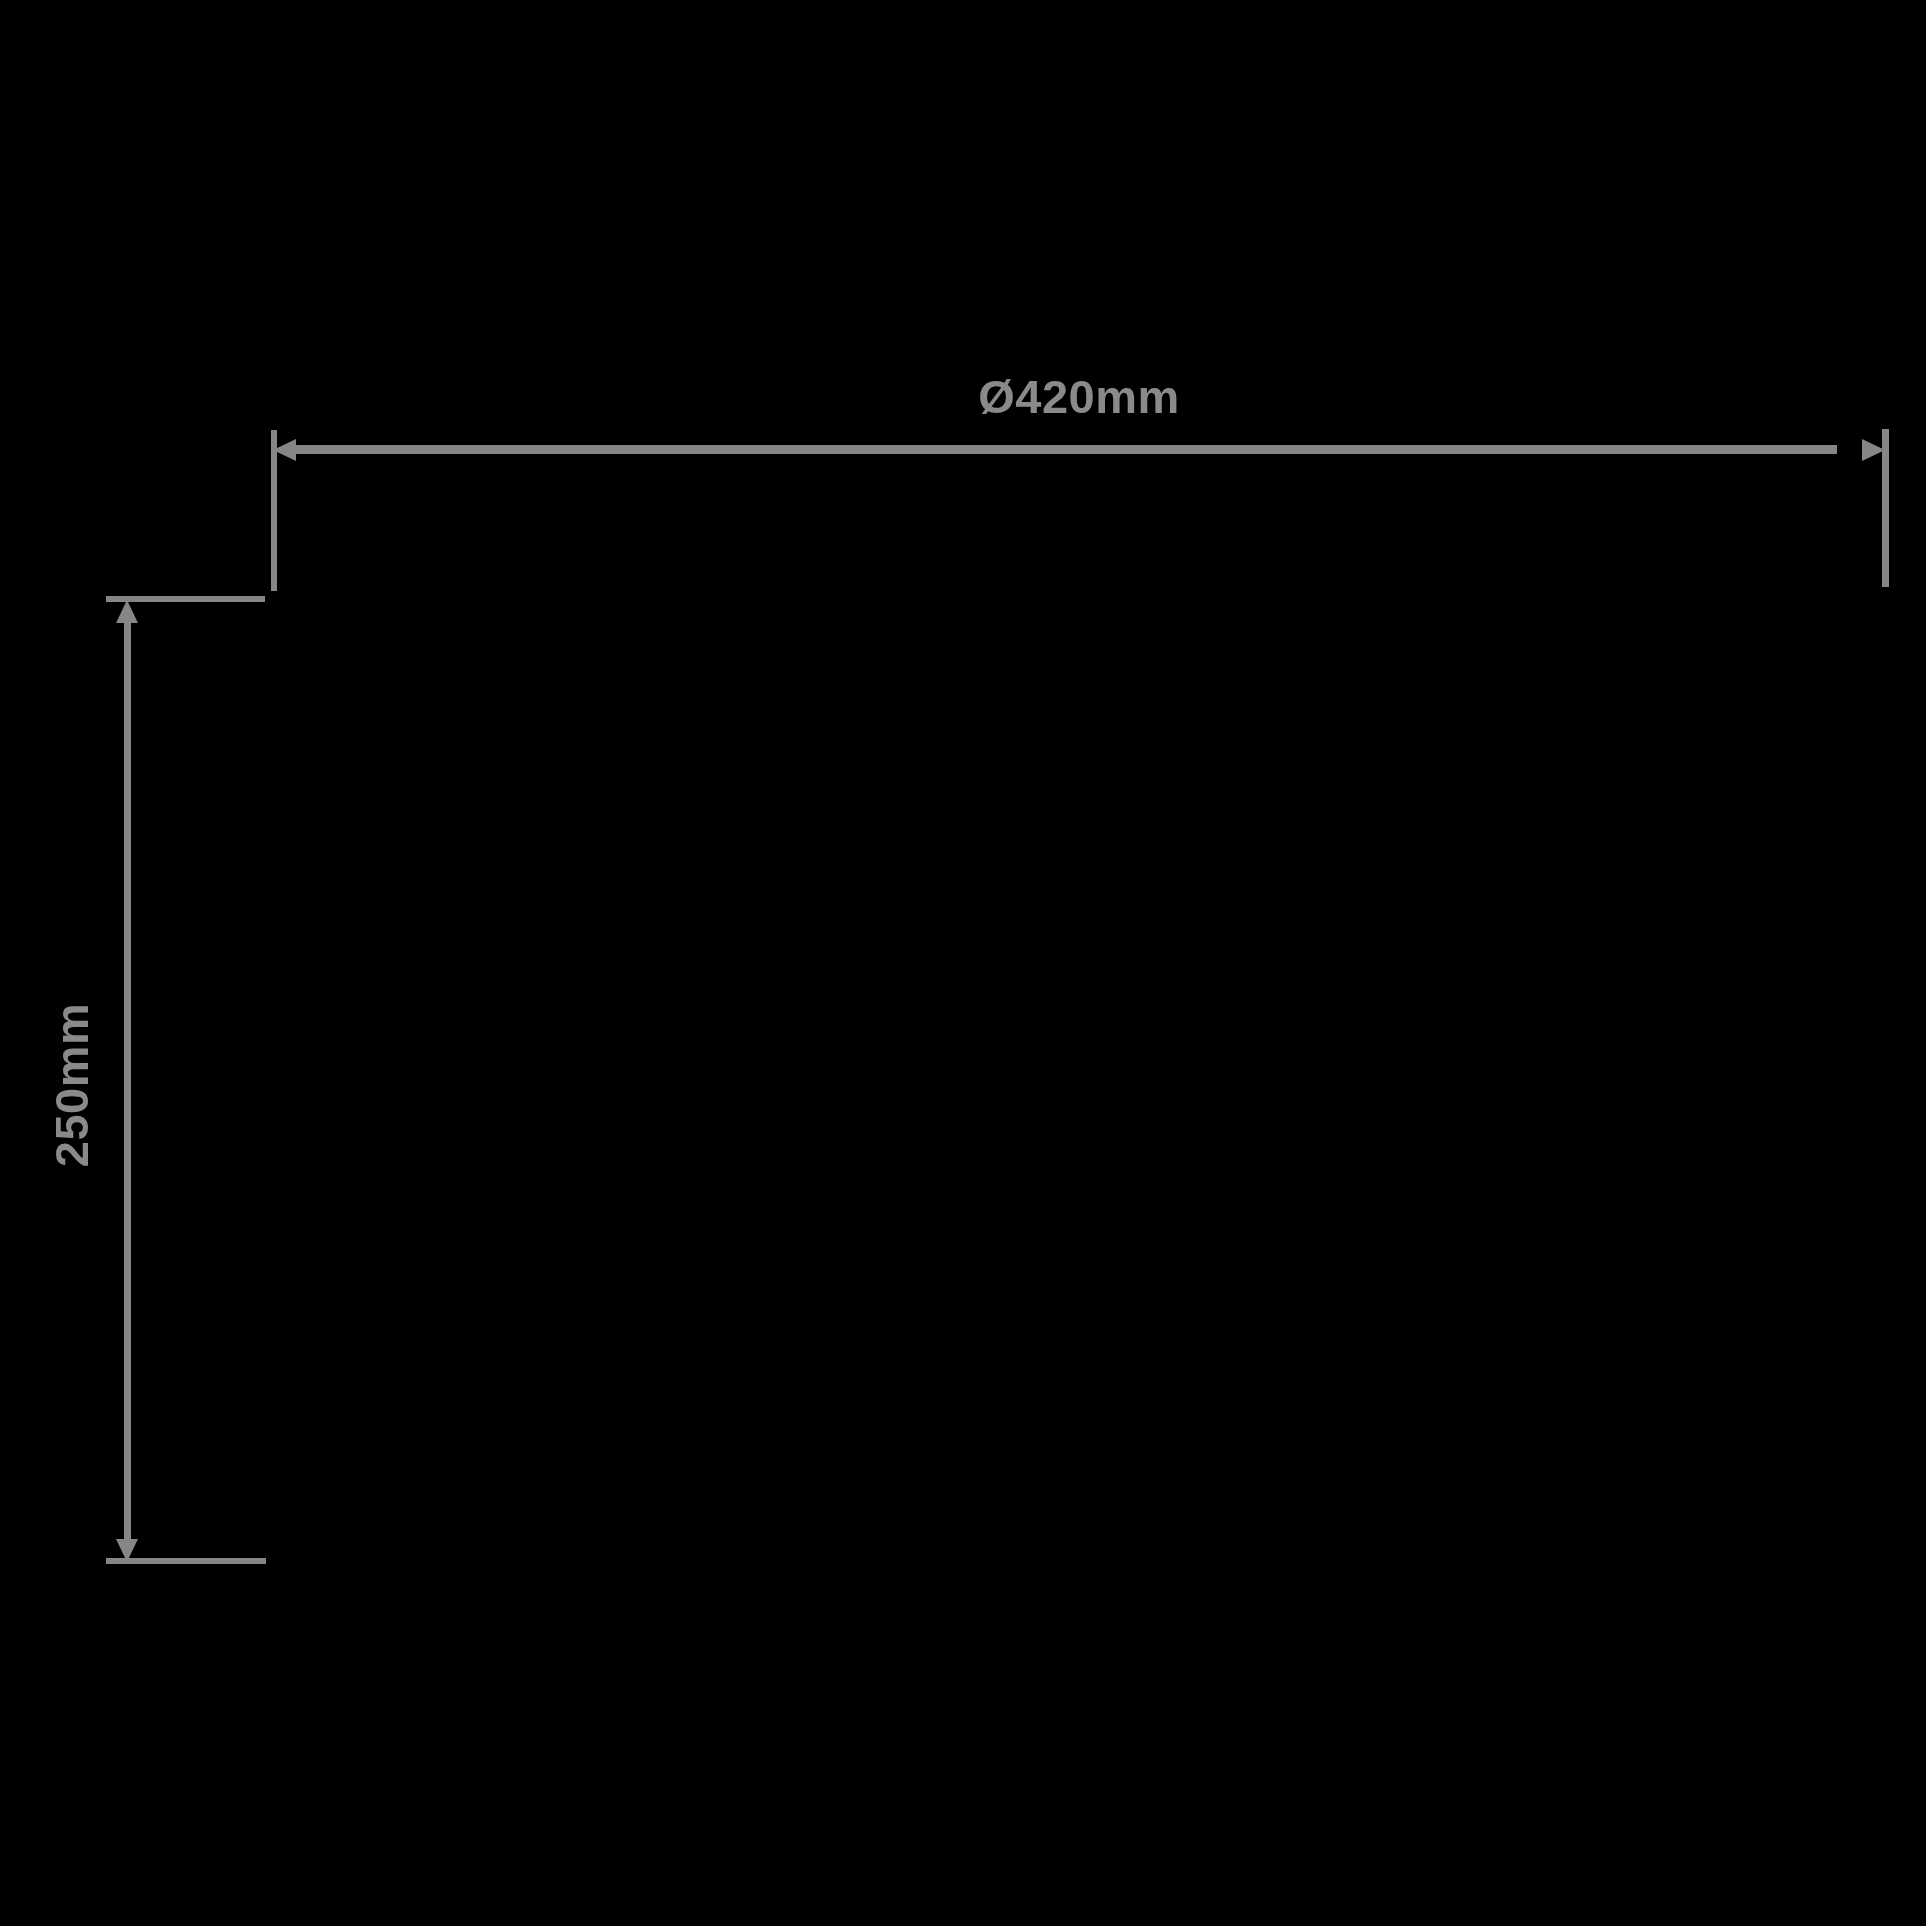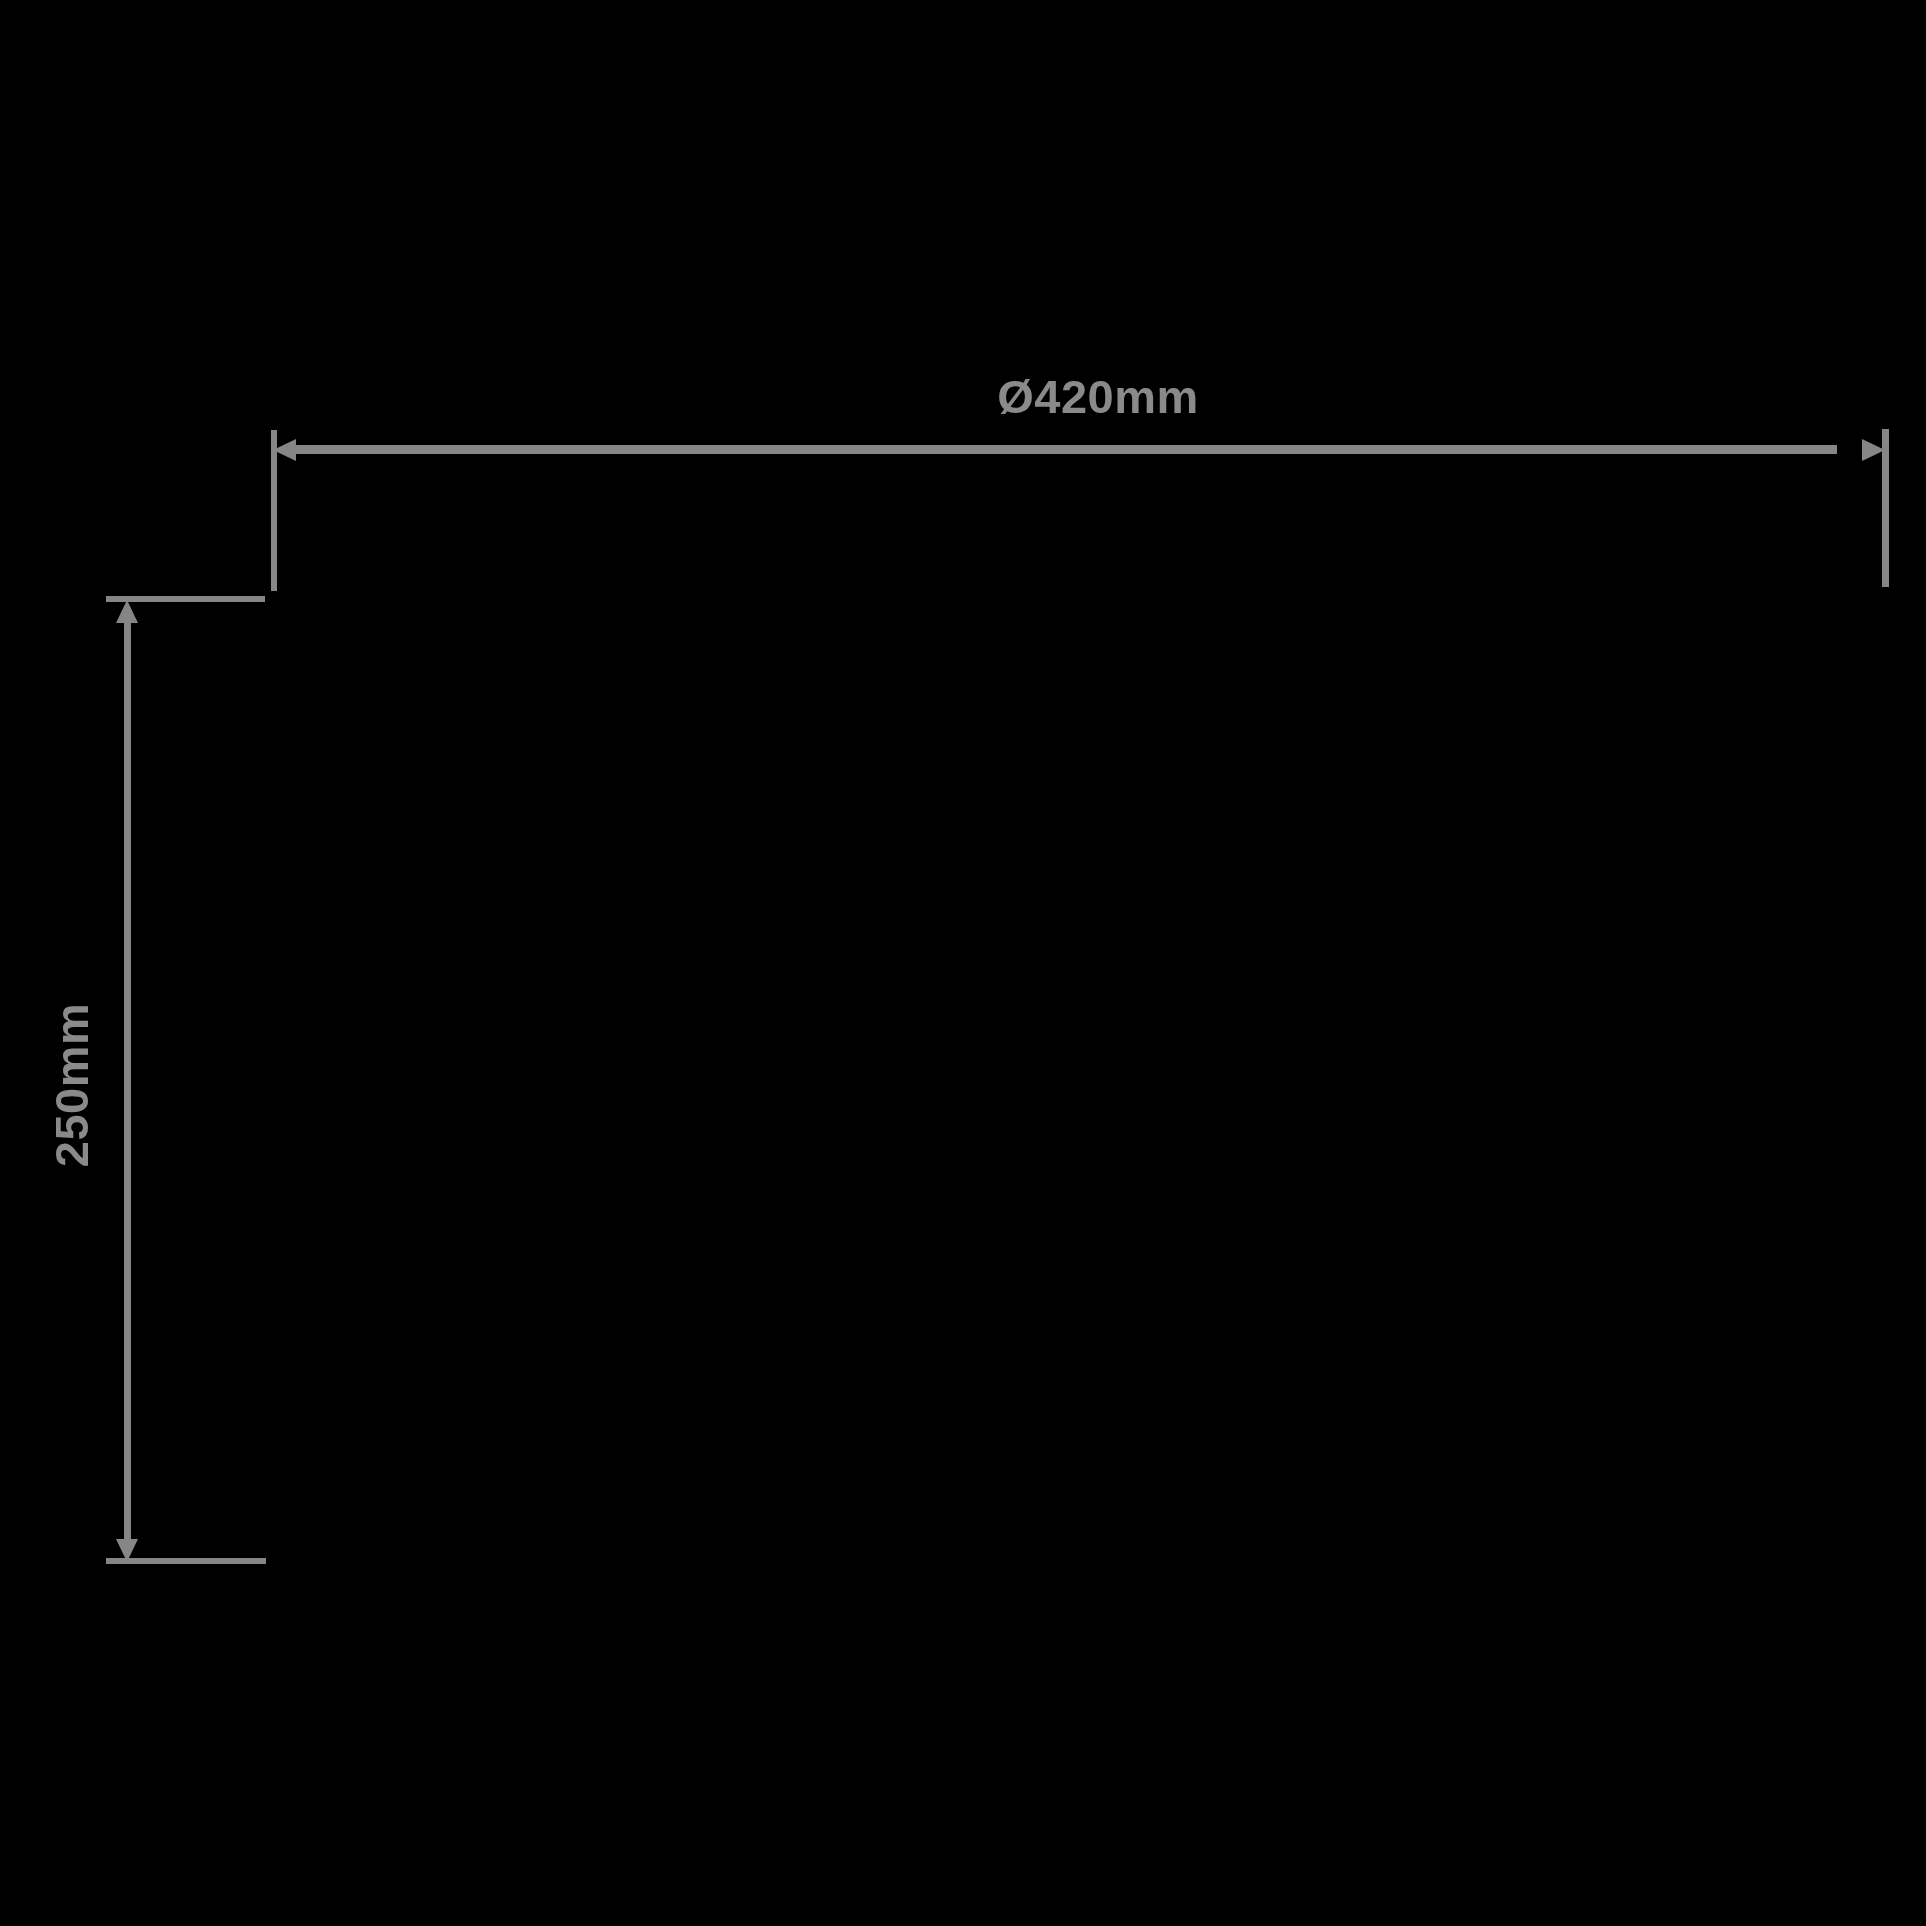--- a/index.html
+++ b/index.html
@@ -24,21 +24,20 @@
     color: var(--label-color);
     font-weight: bold;
     font-size: 47px;
     line-height: 1;
     white-space: nowrap;
     letter-spacing: 0.5px;
   }
   .dim-label.horizontal {
     left: 1079px; top: 373px;
     transform: translateX(-50%);
-    margin-left: 19px;
   }
   .dim-label.vertical {
     left: 71px; top: 1085px;
     transform: translate(-50%, -50%) rotate(-90deg);
     transform-origin: center center;
   }
   .line { position: absolute; background: var(--line-color); }
 
   
   .h-dim-line   { left: 287px;  top: 445px;  width: 1550px; height: 9px; }

